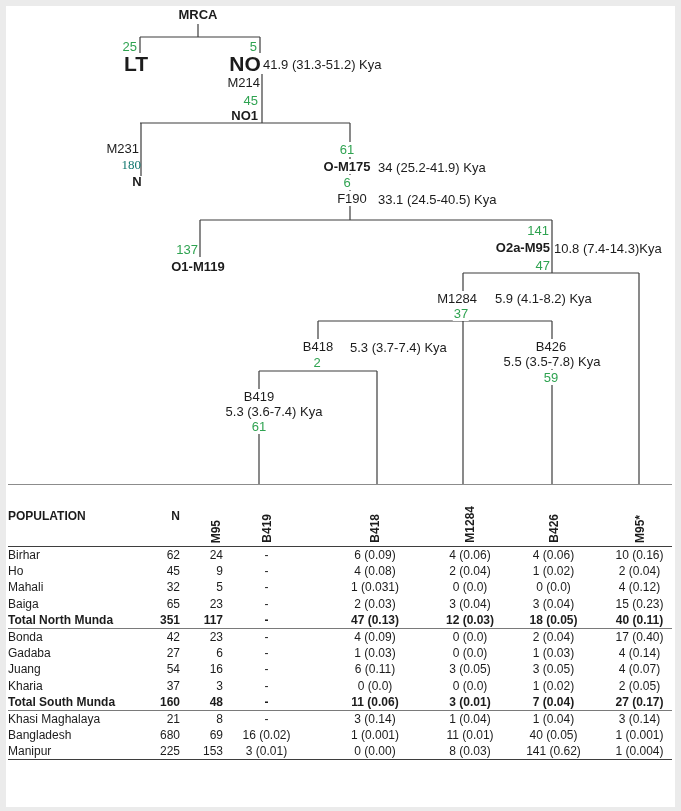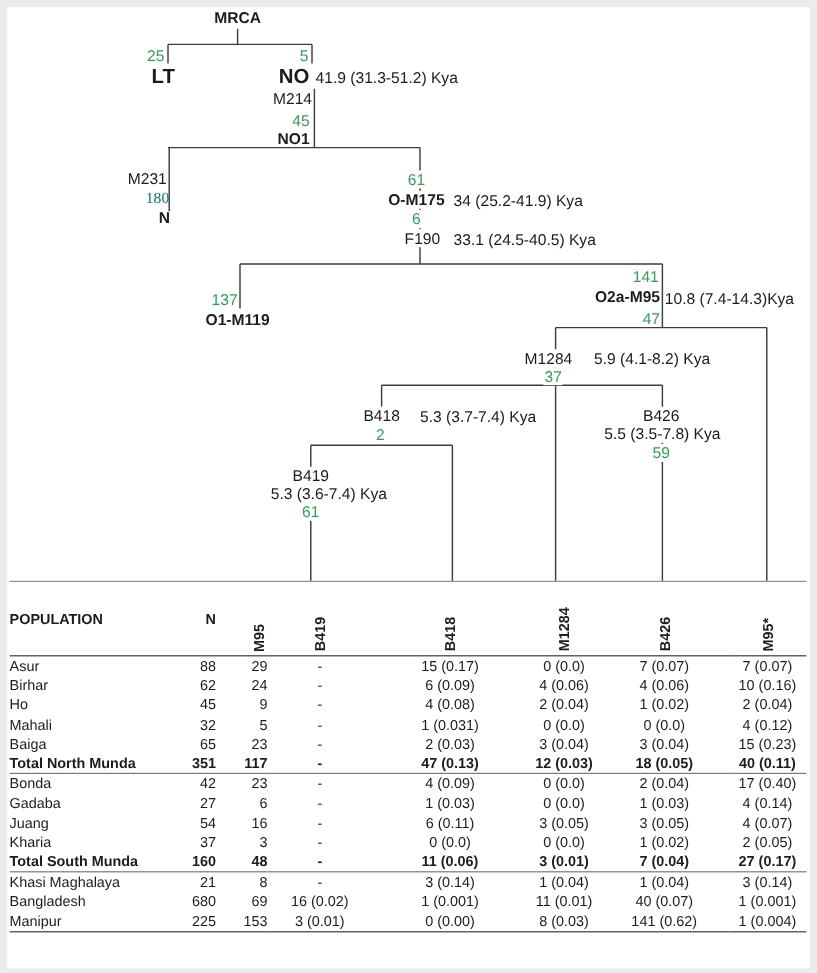--- a/index.html
+++ b/index.html
@@ -3,21 +3,21 @@
 <meta charset="utf-8">
 <style>
   html,body{margin:0;padding:0;}
   body{font-family:"Liberation Sans", sans-serif; background:#dcdcdc;}
   #figure{position:relative; width:681px; height:811px; background:#ebebeb; overflow:hidden;}
   #paper{position:absolute; left:6px; top:6px; width:669px; height:801px; background:#ffffff;}
   #tree-layer{position:absolute; left:0; top:0; width:681px; height:485px;}
   #tree-lines{position:absolute; left:0; top:0;}
   .lbl{position:absolute; font-size:13px; line-height:15px; color:#1c1c1c; white-space:nowrap;}
   .lbl.bold{font-weight:bold;}
-  .lbl.big{font-weight:bold; font-size:17px; line-height:17px;}
+  .lbl.big{font-weight:bold; font-size:21px; line-height:17px;}
   .lbl.green{color:#2fa351;}
   .lbl.bg{background:#ffffff; padding:0 1px;}
   .ctr{transform:translateX(-50%);}
   
   #pop-table{position:absolute; left:8px; top:484px; width:664px;
              border-collapse:collapse; table-layout:fixed;
              border-top:1px solid #8c8c8c; font-size:12px; color:#1c1c1c;}
   #pop-table thead th{height:61px; font-weight:bold; border-bottom:1px solid #3e3e3e; vertical-align:middle; padding:0;}
   #pop-table thead th.rot{vertical-align:bottom;}
   th.h-pop{text-align:left; padding-left:2px;}
@@ -110,30 +110,20 @@
         <th class="rot ralign"><span>M95</span></th>
         <th class="rot"><span>B419</span></th>
         <th class="rot"><span>B418</span></th>
         <th class="rot"><span>M1284</span></th>
         <th class="rot"><span>B426</span></th>
         <th class="rot"><span>M95*</span></th>
       </tr>
     </thead>
     <tbody>
         <tr>
-          <td class="c0">Asur</td>
-          <td class="c1">88</td>
-          <td class="c2">29</td>
-          <td class="c3">-</td>
-          <td class="c4">15 (0.17)</td>
-          <td class="c5">0 (0.0)</td>
-          <td class="c6">7 (0.07)</td>
-          <td class="c7">7 (0.07)</td>
-        </tr>
-        <tr>
           <td class="c0">Birhar</td>
           <td class="c1">62</td>
           <td class="c2">24</td>
           <td class="c3">-</td>
           <td class="c4">6 (0.09)</td>
           <td class="c5">4 (0.06)</td>
           <td class="c6">4 (0.06)</td>
           <td class="c7">10 (0.16)</td>
         </tr>
         <tr>
@@ -236,21 +226,21 @@
           <td class="c6">1 (0.04)</td>
           <td class="c7">3 (0.14)</td>
         </tr>
         <tr>
           <td class="c0">Bangladesh</td>
           <td class="c1">680</td>
           <td class="c2">69</td>
           <td class="c3">16 (0.02)</td>
           <td class="c4">1 (0.001)</td>
           <td class="c5">11 (0.01)</td>
-          <td class="c6">40 (0.07)</td>
+          <td class="c6">40 (0.05)</td>
           <td class="c7">1 (0.001)</td>
         </tr>
         <tr>
           <td class="c0">Manipur</td>
           <td class="c1">225</td>
           <td class="c2">153</td>
           <td class="c3">3 (0.01)</td>
           <td class="c4">0 (0.00)</td>
           <td class="c5">8 (0.03)</td>
           <td class="c6">141 (0.62)</td>

